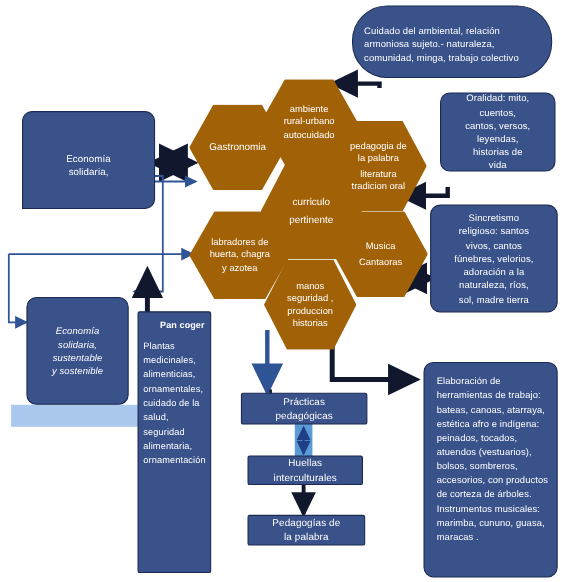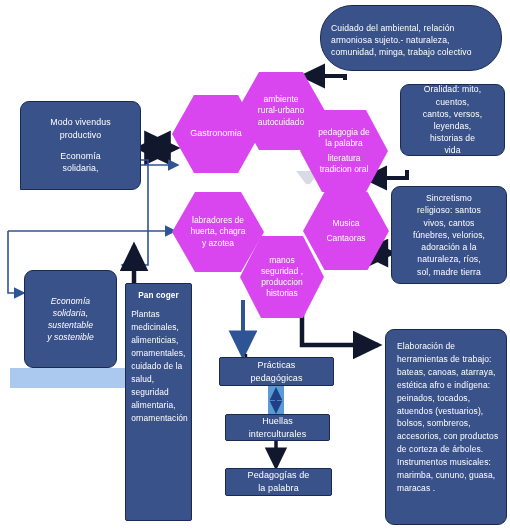--- a/index.html
+++ b/index.html
@@ -43,21 +43,21 @@
     line-height: 1.42;
     letter-spacing: .1px;
   }
   .box.sq-tr { border-top-right-radius: 0; }
   .box.sq-bl { border-bottom-left-radius: 0; }
   .box.tight { border-radius: 2px; text-align: center; }
   .box-text { display: block; padding: 0 20px; }
   .box-title { display: block; padding: 0 5px 4px 5px; font-weight: bold; }
   
   .hex {
-    background: #d946ef;
+    background: #a16207;
     clip-path: polygon(25% 0%, 75% 0%, 100% 50%, 75% 100%, 25% 100%, 0% 50%);
     line-height: 1.3;
   }
   .hex-text { display: block; padding: 0 4px; }
   .band {
     position: absolute;
     background: #abc8ee;
   }
 </style>
 </head>
@@ -154,20 +154,24 @@
     <span class="hex-text">pedagogia de</span>
     <span class="hex-text">la palabra</span>
     <span class="hex-text" style="padding-top:4px;">literatura</span>
     <span class="hex-text">tradicion oral</span>
   </div>
 
   <div class="node hex" style="left:172px; top:95px; width:88px; height:78px; font-size:9px;">
     <span class="hex-text">Gastronomia</span>
   </div>
 
+  <div class="node hex" style="left:237px; top:148px; width:92px; height:88px; font-size:9px;">
+    <span class="hex-text">curriculo</span>
+    <span class="hex-text" style="padding-top:5px;">pertinente</span>
+  </div>
 
   <div class="node hex" style="left:303px; top:192px; width:86px; height:78px; font-size:8.5px;">
     <span class="hex-text">Musica</span>
     <span class="hex-text" style="padding-top:4px;">Cantaoras</span>
   </div>
 
   <div class="node hex" style="left:172px; top:192px; width:92px; height:80px; font-size:8.5px;">
     <span class="hex-text">labradores de</span>
     <span class="hex-text">huerta, chagra</span>
     <span class="hex-text">y azotea</span>
@@ -186,30 +190,29 @@
 
   <div class="node box" style="left:400px; top:84px; width:105px; height:72px; font-size:8.6px;">
     <span class="box-text">Oralidad: mito, cuentos, cantos, versos, leyendas, historias de vida</span>
   </div>
 
   <div class="node box" style="left:391px; top:186px; width:116px; height:98px; font-size:8.6px;">
     <span class="box-text">Sincretismo religioso: santos vivos, cantos fúnebres, velorios, adoración a la naturaleza, ríos, sol, madre tierra</span>
   </div>
 
   <div class="node box sq-bl" style="left:20px; top:101px; width:121px; height:89px; font-size:8.8px;">
-    <span class="box-text">Modo vivendus productivo</span>
     <span class="box-text" style="padding-top:9px;">Economía solidaria,</span>
   </div>
 
   <div class="node box" style="left:24px; top:270px; width:93px; height:98px; font-size:8.6px;font-style:italic;">
     <span class="box-text">Economía solidaria, sustentable  y sostenible</span>
   </div>
 
   <div class="node box tight" style="left:125px; top:283px; width:67px; height:238px; font-size:8.4px;
-              justify-content:flex-start; align-items:center; text-align:left;">
+              justify-content:flex-start; align-items:flex-end; text-align:left;">
     <span class="box-title" style="text-align:center; padding-top:6px; font-size:8.2px;">Pan coger</span>
     <span class="box-text" style="padding:2px 4px 0 6px; line-height:1.55;">Plantas medicinales, alimenticias, ornamentales, cuidado de la salud, seguridad alimentaria, ornamentación</span>
   </div>
 
   <div class="node box" style="left:385px; top:329px; width:122px; height:196px; font-size:8.5px;
               text-align:left; align-items:flex-end; justify-content:flex-start;">
     <span class="box-text" style="padding:10px 7px 0 11px; line-height:1.52;">Elaboración de herramientas de trabajo: bateas, canoas, atarraya, estética  afro e indígena: peinados,  tocados, atuendos (vestuarios), bolsos, sombreros, accesorios, con productos  de corteza de árboles. Instrumentos musicales:  marimba, cununo, guasa, maracas .</span>
   </div>
 
   <div class="node box tight" style="left:219px; top:357px; width:115px; height:29px; font-size:9px;">

